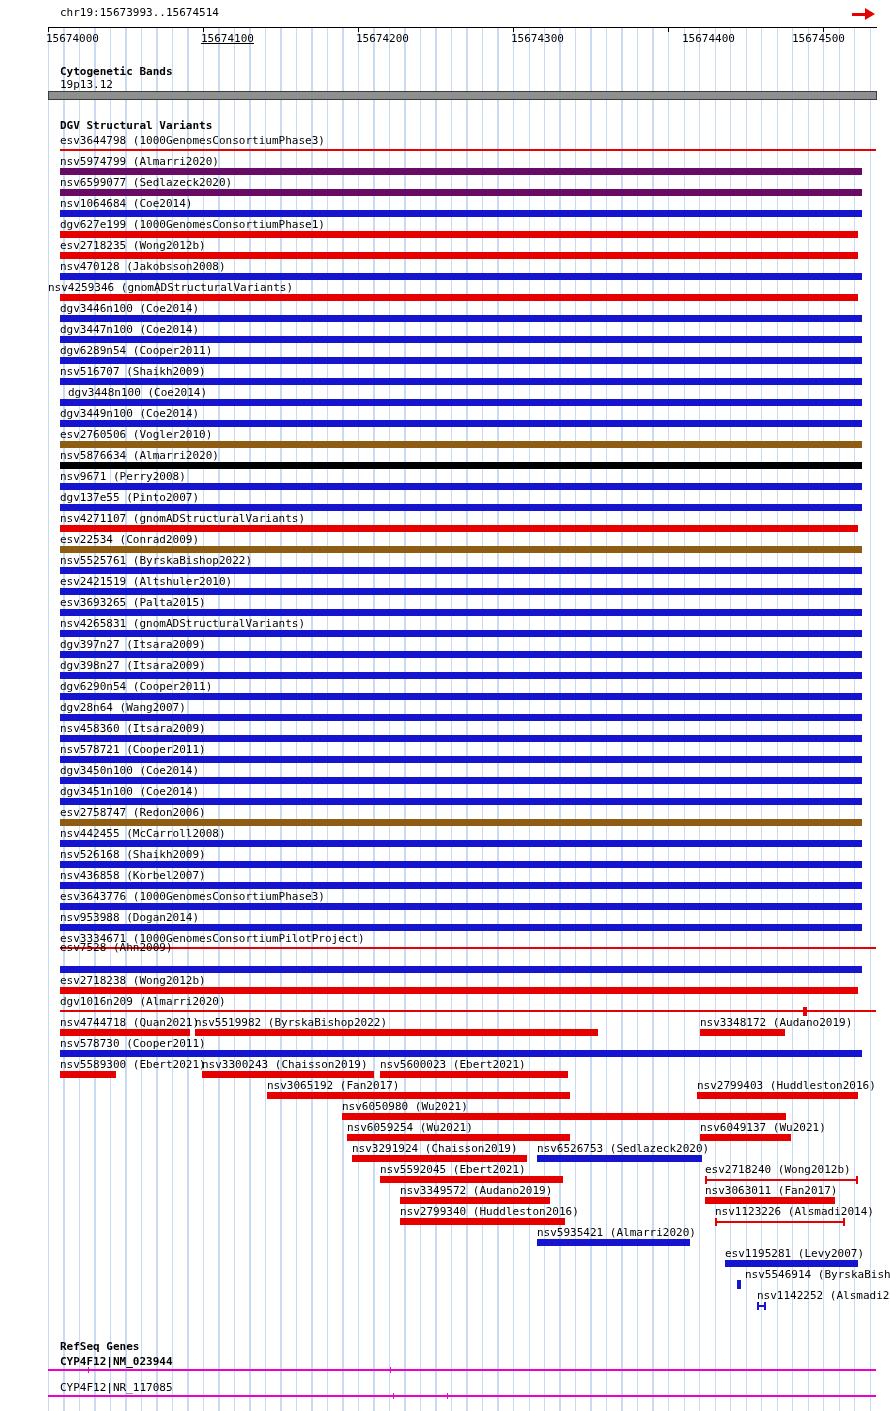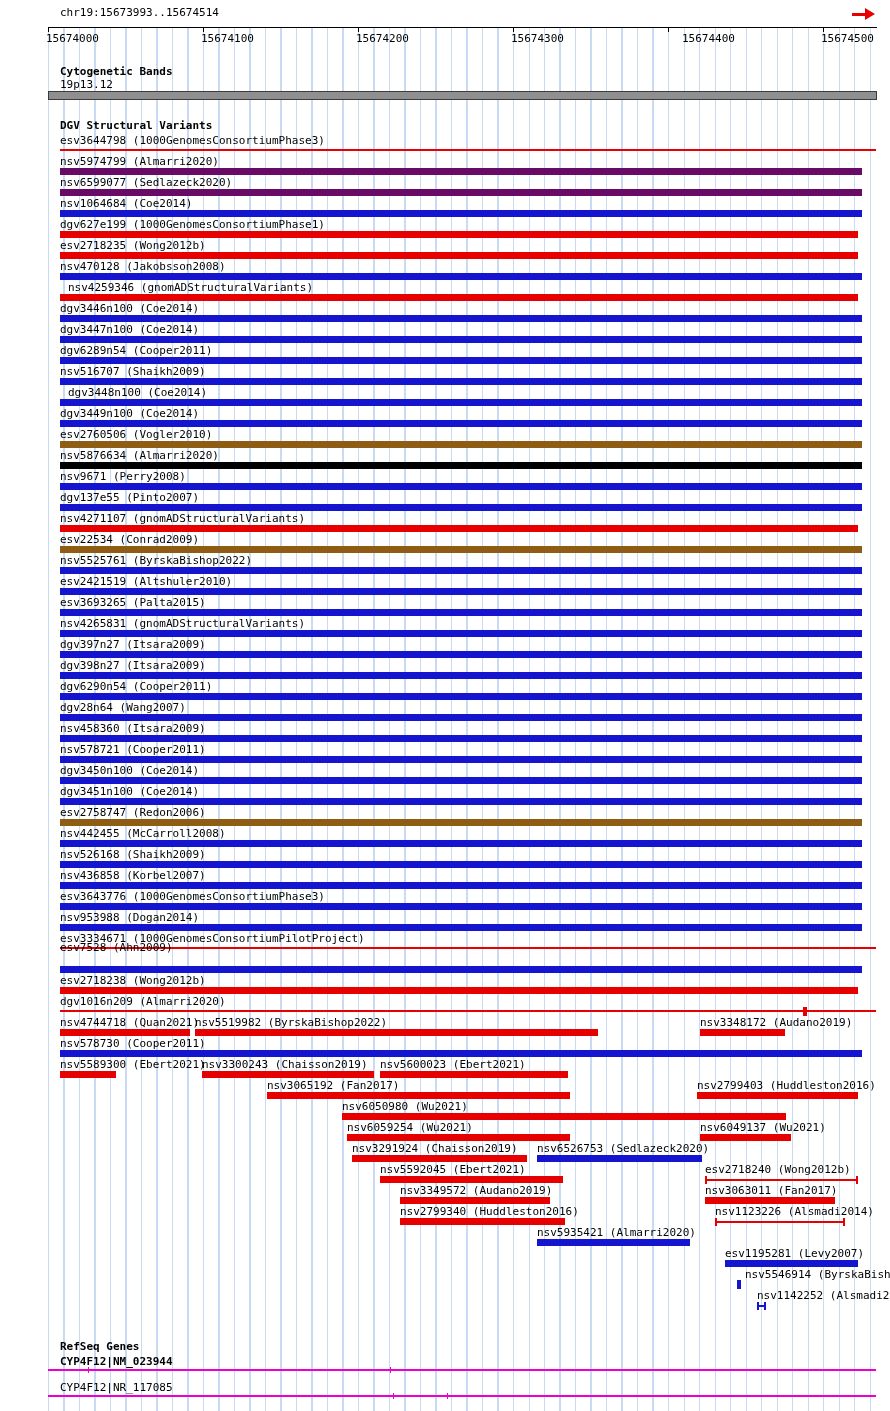--- a/index.html
+++ b/index.html
@@ -43,29 +43,29 @@
   <div class="pan-arrow">
     <div class="tail"></div>
     <div class="head"></div>
   </div>
 
   <div class="ruler-line"></div>
   <div id="ruler" style="position:absolute;left:0;top:0;">
       <div class="ruler-tick" style="left: 48px;"></div>
       <div class="ruler-label" style="left: 46px;">15674000</div>
       <div class="ruler-tick" style="left: 203px;"></div>
-      <div class="ruler-label" style="left: 201px;">15674100</div>
+      <div class="ruler-label" style="left: 201px; text-decoration: underline;">15674100</div>
       <div class="ruler-tick" style="left: 358px;"></div>
       <div class="ruler-label" style="left: 356px;">15674200</div>
       <div class="ruler-tick" style="left: 513px;"></div>
       <div class="ruler-label" style="left: 511px;">15674300</div>
       <div class="ruler-tick" style="left: 668px;"></div>
       <div class="ruler-label" style="left: 682px;">15674400</div>
       <div class="ruler-tick" style="left: 823px;"></div>
-      <div class="ruler-label" style="left: 821px;">15674500</div>
+      <div class="ruler-label" style="left: 792px;">15674500</div>
     </div>
 
   <div class="section-title" style="top:66px;">Cytogenetic Bands</div>
   <div class="plain-label" style="top:79px;">19p13.12</div>
   <div class="cyto-band"></div>
 
   <div class="section-title" style="top:120px;">DGV Structural Variants</div>
   <div id="dgv-rows" style="position:absolute;left:0;top:0;">
       <div class="v-label" style="left: 60px; top: 135px;">esv3644798 (1000GenomesConsortiumPhase3)</div>
       <div class="v-bar" style="left: 60px; width: 816px; top: 149px; height: 2px; background: rgb(230, 0, 0);"></div>
@@ -74,21 +74,21 @@
       <div class="v-label" style="left: 60px; top: 177px;">nsv6599077 (Sedlazeck2020)</div>
       <div class="v-bar" style="left: 60px; width: 802px; top: 189px; height: 7px; background: rgb(105, 11, 102);"></div>
       <div class="v-label" style="left: 60px; top: 198px;">nsv1064684 (Coe2014)</div>
       <div class="v-bar" style="left: 60px; width: 802px; top: 210px; height: 7px; background: rgb(21, 21, 207);"></div>
       <div class="v-label" style="left: 60px; top: 219px;">dgv627e199 (1000GenomesConsortiumPhase1)</div>
       <div class="v-bar" style="left: 60px; width: 798px; top: 231px; height: 7px; background: rgb(230, 0, 0);"></div>
       <div class="v-label" style="left: 60px; top: 240px;">esv2718235 (Wong2012b)</div>
       <div class="v-bar" style="left: 60px; width: 798px; top: 252px; height: 7px; background: rgb(230, 0, 0);"></div>
       <div class="v-label" style="left: 60px; top: 261px;">nsv470128 (Jakobsson2008)</div>
       <div class="v-bar" style="left: 60px; width: 802px; top: 273px; height: 7px; background: rgb(21, 21, 207);"></div>
-      <div class="v-label" style="left: 68px; top: 282px;">nsv4259346 (gnomADStructuralVariants)</div>
+      <div class="v-label" style="left: 48px; top: 282px;">nsv4259346 (gnomADStructuralVariants)</div>
       <div class="v-bar" style="left: 60px; width: 798px; top: 294px; height: 7px; background: rgb(230, 0, 0);"></div>
       <div class="v-label" style="left: 60px; top: 303px;">dgv3446n100 (Coe2014)</div>
       <div class="v-bar" style="left: 60px; width: 802px; top: 315px; height: 7px; background: rgb(21, 21, 207);"></div>
       <div class="v-label" style="left: 60px; top: 324px;">dgv3447n100 (Coe2014)</div>
       <div class="v-bar" style="left: 60px; width: 802px; top: 336px; height: 7px; background: rgb(21, 21, 207);"></div>
       <div class="v-label" style="left: 60px; top: 345px;">dgv6289n54 (Cooper2011)</div>
       <div class="v-bar" style="left: 60px; width: 802px; top: 357px; height: 7px; background: rgb(21, 21, 207);"></div>
       <div class="v-label" style="left: 60px; top: 366px;">nsv516707 (Shaikh2009)</div>
       <div class="v-bar" style="left: 60px; width: 802px; top: 378px; height: 7px; background: rgb(21, 21, 207);"></div>
       <div class="v-label" style="left: 60px; top: 387px; margin-left: 8px;">dgv3448n100 (Coe2014)</div>

